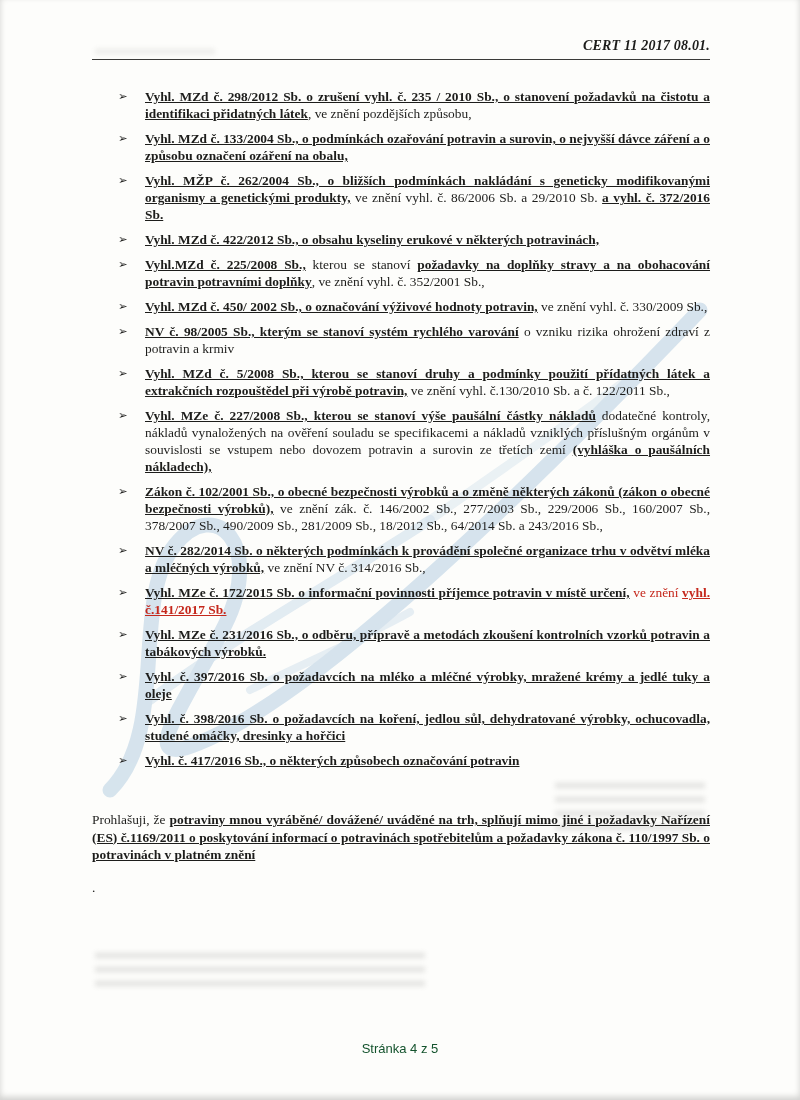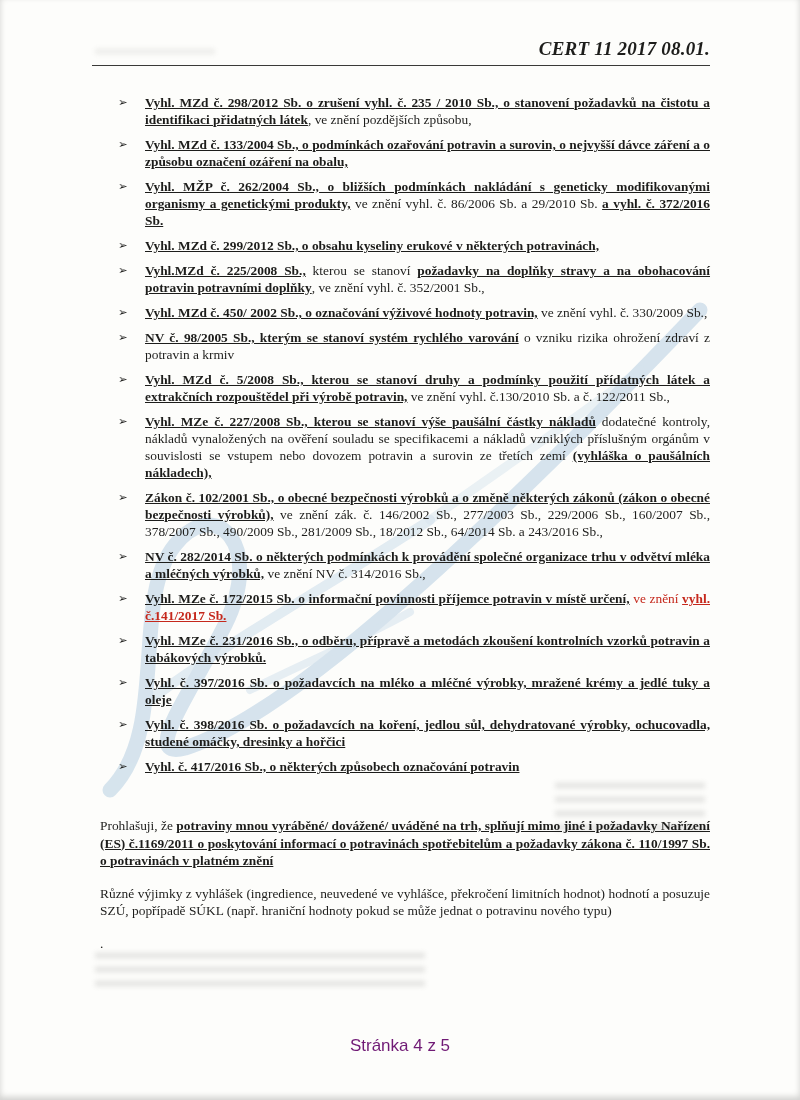--- a/index.html
+++ b/index.html
@@ -8,51 +8,51 @@
     width: 800px;
     height: 1100px;
     margin: 0 auto;
     background: #fdfdfb;
     overflow: hidden;
     font-family: "Liberation Serif", serif;
     color: var(--text, #1d1d1b);
     box-shadow: inset 0 -3px 6px rgba(0,0,0,0.18);
   }
   .content { position: relative; z-index: 2; padding: 38px 90px 0 92px; }
-  .header { text-align: right; font-style: italic; font-weight: bold; font-size: 19px; letter-spacing: 0.2px; }
+  .header { text-align: right; font-style: italic; font-weight: bold; font-size: 14px; letter-spacing: 0.2px; }
   .header-rule { border: none; border-top: 1.6px solid #3a3a38; margin: 5px 0 0 0; }
   .bullet-list { margin-top: 28px; }
   .bullet-item { display: flex; margin-bottom: 8px; }
   .marker {
     flex: 0 0 27px;
     padding-left: 26px;
     font-family: "DejaVu Sans", sans-serif;
     font-size: 11.5px;
     font-weight: bold;
     line-height: 17px;
     color: #222220;
   }
   .bullet-text {
     flex: 1;
     font-size: 13.4px;
     line-height: 17px;
     text-align: justify;
   }
   .bold { font-weight: bold; text-decoration: underline; }
   .red { color: var(--red, #c5281c); }
-  .paragraphs { margin-top: 42px; margin-left: 8px; }
+  .paragraphs { margin-top: 42px; }
   .paragraph { font-size: 13.4px; line-height: 17.5px; text-align: justify; margin-bottom: 15px; }
   .footer {
     position: absolute;
     left: 0; right: 0;
     bottom: 44px;
     text-align: center;
     font-family: "Liberation Sans", sans-serif;
-    font-size: 17px;
-    color: #701a75;
+    font-size: 13px;
+    color: #14532d;
     z-index: 2;
   }
   .watermark { position: absolute; inset: 0; z-index: 1; pointer-events: none; }
   .artifact {
     position: absolute;
     z-index: 0;
     filter: blur(2.5px);
     opacity: 0.16;
     background: repeating-linear-gradient(
       to bottom,
@@ -100,21 +100,21 @@
         <div class="bullet-item">
     <span class="marker">➢</span>
     <span class="bullet-text"><span class="bold ">Vyhl. MZd č. 133/2004 Sb., o podmínkách ozařování potravin a surovin, o nejvyšší dávce záření a o způsobu označení ozáření na obalu,</span></span>
   </div>
         <div class="bullet-item">
     <span class="marker">➢</span>
     <span class="bullet-text"><span class="bold ">Vyhl. MŽP č. 262/2004 Sb., o bližších podmínkách nakládání s geneticky modifikovanými organismy a genetickými produkty,</span><span class=""> ve znění vyhl. č. 86/2006 Sb. a 29/2010 Sb. </span><span class="bold ">a vyhl. č. 372/2016 Sb.</span></span>
   </div>
         <div class="bullet-item">
     <span class="marker">➢</span>
-    <span class="bullet-text"><span class="bold ">Vyhl. MZd č. 299/2012 Sb., o obsahu kyseliny erukové v některých potravinách,</span></span>
+    <span class="bullet-text"><span class="bold ">Vyhl. MZd č. 422/2012 Sb., o obsahu kyseliny erukové v některých potravinách,</span></span>
   </div>
         <div class="bullet-item">
     <span class="marker">➢</span>
     <span class="bullet-text"><span class="bold ">Vyhl.MZd č. 225/2008 Sb.,</span><span class=""> kterou se stanoví </span><span class="bold ">požadavky na doplňky stravy a na obohacování potravin potravními doplňky</span><span class="">, ve znění vyhl. č. 352/2001 Sb.,</span></span>
   </div>
         <div class="bullet-item">
     <span class="marker">➢</span>
     <span class="bullet-text"><span class="bold ">Vyhl. MZd č. 450/ 2002 Sb., o označování výživové hodnoty potravin,</span><span class=""> ve znění vyhl. č. 330/2009 Sb.,</span></span>
   </div>
         <div class="bullet-item">
@@ -154,21 +154,20 @@
     <span class="bullet-text"><span class="bold ">Vyhl. č. 398/2016 Sb. o požadavcích na koření, jedlou sůl, dehydratované výrobky, ochucovadla, studené omáčky, dresinky a hořčici</span></span>
   </div>
         <div class="bullet-item">
     <span class="marker">➢</span>
     <span class="bullet-text"><span class="bold ">Vyhl. č. 417/2016 Sb., o některých způsobech označování potravin</span></span>
   </div>
       </div>
 
     <div class="paragraphs">
         <p class="paragraph"><span class="">Prohlašuji, že </span><span class="bold ">potraviny mnou vyráběné/ dovážené/ uváděné na trh, splňují mimo jiné i požadavky Nařízení (ES) č.1169/2011 o poskytování informací o potravinách spotřebitelům a požadavky zákona č. 110/1997 Sb. o potravinách v platném znění</span></p>
-        <p class="paragraph"><span class="">Různé výjimky z vyhlášek (ingredience, neuvedené ve vyhlášce, překročení limitních hodnot) hodnotí a posuzuje SZÚ, popřípadě SÚKL (např. hraniční hodnoty pokud se může jednat o potravinu nového typu)</span></p>
         <p class="paragraph"><span class="">.</span></p>
       </div>
   </div>
 
   <div class="footer">
     <span>Stránka 4 z 5</span>
   </div>
 </div>
 
 </body></html>

